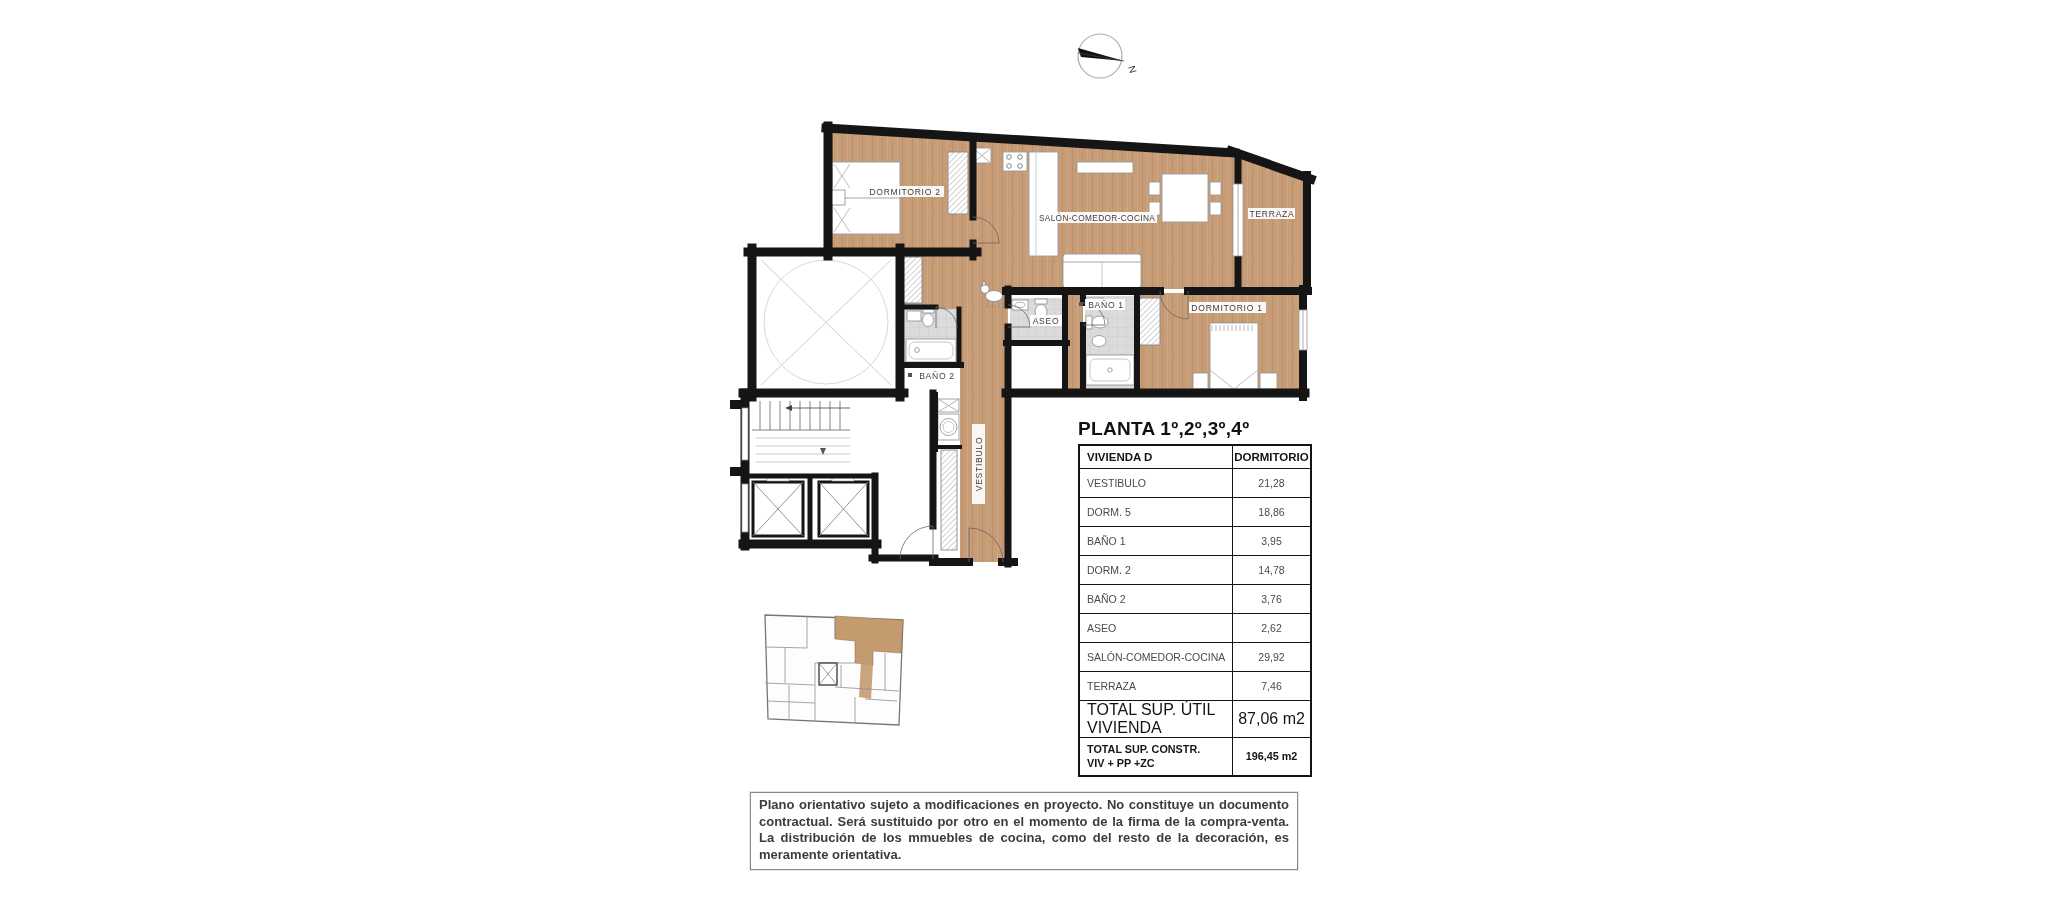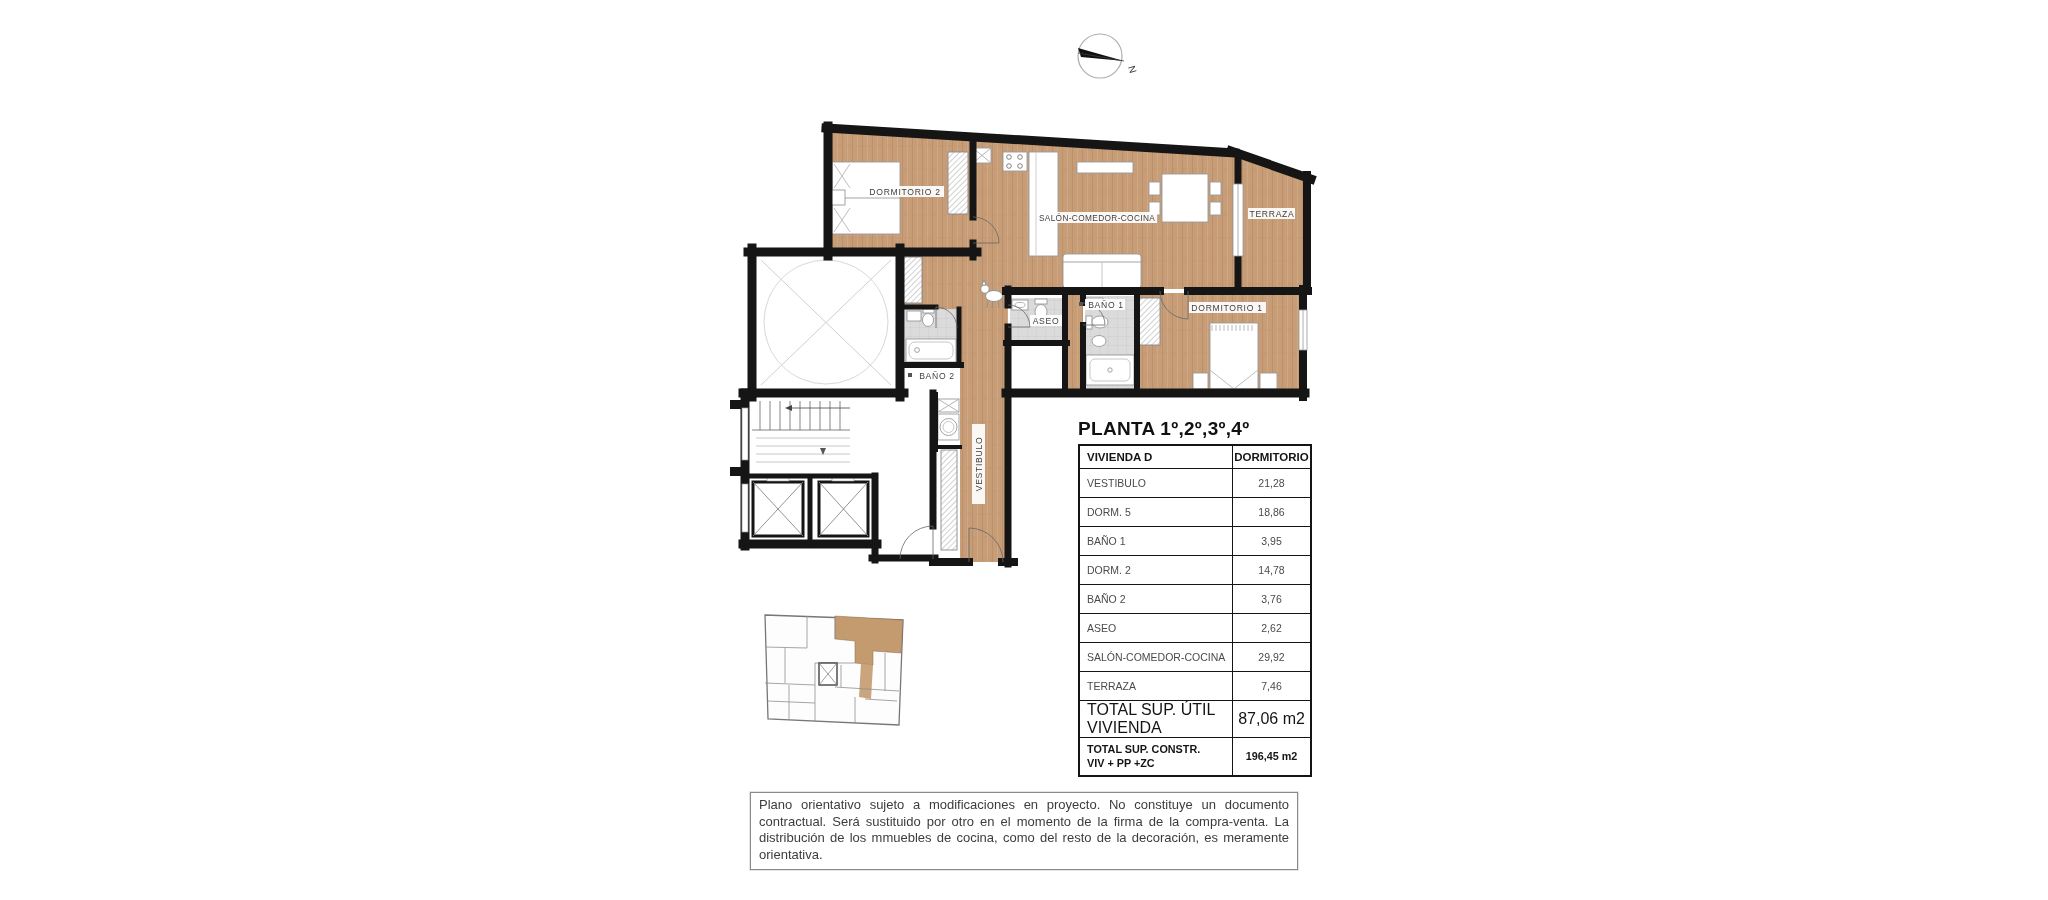--- a/index.html
+++ b/index.html
@@ -16,21 +16,21 @@
                 padding:0 0 0 7px;vertical-align:middle;}
   table.surf td.val{text-align:center;padding:0;width:77px;}
   table.surf tr.hdr td{font-weight:bold;color:#141414;font-size:11.5px;height:22px;margin-left:9px;}
   table.surf tr.reg td{height:28px;}
   table.surf tr.tot td{font-weight:normal;color:#141414;font-size:16px;height:28px;}
   table.surf tr.tot2 td{font-weight:bold;color:#141414;font-size:10.8px;height:37px;line-height:1.25;}
   table.surf{border:2.5px solid #141414;}
 
   
   #disclaimer{left:750px;top:792px;width:546px;border:1px solid #8a8a8a;
-              box-shadow:0 0 0 1px #e4e4e4;background:#fff;}
+              box-shadow:0 0 0 1px #e4e4e4;background:#fff;font-weight:bold;}
   #disclaimer p{margin:0;padding:4px 8px 6px 8px;font-size:13px;line-height:16.6px;
                 color:#3c3c3c;text-align:justify;}
 
   svg text{font-family:"Liberation Sans", sans-serif;}
   .roomlbl{font-size:8.6px;fill:#3f3f3f;letter-spacing:.7px;}
   .roomlbl2{font-size:8.3px;fill:#3f3f3f;letter-spacing:.35px;}
   .lblbg{fill:#ffffff;opacity:.92;}
 </style>
 </head>
 <body>

